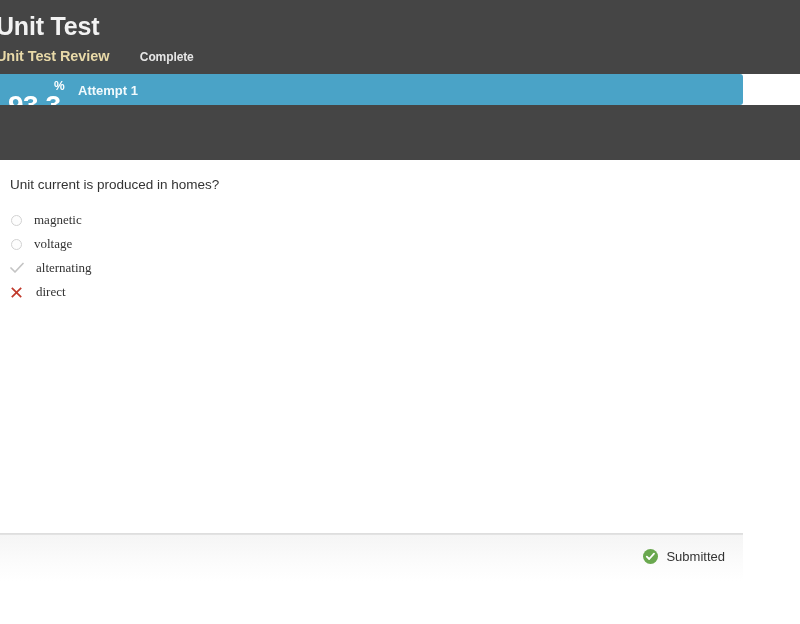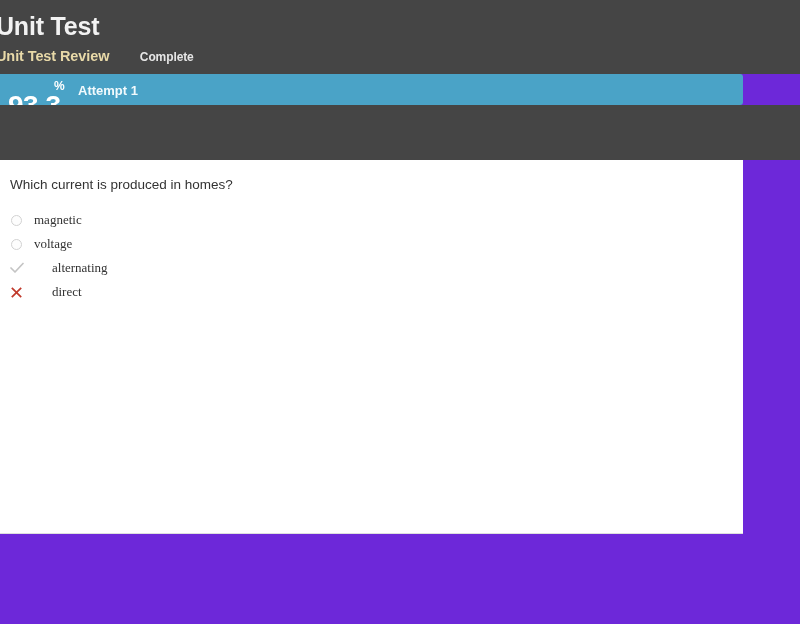--- a/index.html
+++ b/index.html
@@ -10,21 +10,21 @@
     width: 800px;
     height: 624px;
     background: #454545;
     font-family: "Liberation Sans", sans-serif;
     overflow: hidden;
   }
   .app {
     position: relative;
     width: 800px;
     height: 624px;
-    background: #6d28d9;
+    background: #ffffff;
   }
 
   
   .header {
     position: absolute;
     left: 0;
     top: 0;
     width: 800px;
     height: 74px;
     background: #454545;
@@ -207,21 +207,21 @@
     border: 1px solid #d2d2d2;
     border-radius: 50%;
     background: #fdfdfd;
     margin-left: 1px;
   }
   .opt-label {
     font-size: 13px;
     color: #333333;
   }
   .opt-radio .opt-label { margin-left: 2px; }
-  .opt-mark .opt-label { margin-left: 20px; }
+  .opt-mark .opt-label { margin-left: 4px; }
 
   
   .footer {
     position: absolute;
     left: 0;
     top: 534px;
     width: 743px;
     height: 46px;
     background: linear-gradient(to bottom, #f5f5f5 0%, #fbfbfb 55%, #ffffff 100%);
     border-top: 1px solid #e2e2e2;
@@ -278,21 +278,21 @@
     <div class="print-btn">
       <svg width="17" height="16" viewBox="0 0 17 16">
         <path d="M5 2 L12 2 L12 5.5 L5 5.5 Z" fill="#ffffff" stroke="#4a4a4a" stroke-width="1.1" stroke-linejoin="round"></path>
         <path d="M2.5 6 L14.5 6 L14.5 11 L2.5 11 Z" fill="#ffffff" stroke="#4a4a4a" stroke-width="1.1" stroke-linejoin="round"></path>
         <path d="M5 9 L12 9 L12 13.5 L5 13.5 Z" fill="#ffffff" stroke="#4a4a4a" stroke-width="1.1" stroke-linejoin="round"></path>
       </svg>
     </div>
   </div>
 
   <div class="panel">
-    <div class="question">Which current is produced in homes?</div>
+    <div class="question">Unit current is produced in homes?</div>
 
     <div class="options">
 
       <div class="option opt-radio">
         <span class="marker">
           <span class="radio-circle"></span>
         </span>
         <span class="opt-label">magnetic</span>
       </div>
 
@@ -317,14 +317,23 @@
           <svg width="13" height="13" viewBox="0 0 13 13">
             <path d="M2.4 1.2 L6.5 5.3 L10.6 1.2 L11.8 2.4 L7.7 6.5 L11.8 10.6 L10.6 11.8 L6.5 7.7 L2.4 11.8 L1.2 10.6 L5.3 6.5 L1.2 2.4 Z" fill="#c0392b"></path>
           </svg>
         </span>
         <span class="opt-label">direct</span>
       </div>
 
     </div>
   </div>
 
+  <div class="footer">
+    <div class="submitted">
+      <svg width="15" height="15" viewBox="0 0 15 15">
+        <circle cx="7.5" cy="7.5" r="7.5" fill="#6aa84f"></circle>
+        <path d="M3.8 7.6 L6.2 10 L11 4.7" fill="none" stroke="#ffffff" stroke-width="1.8" stroke-linecap="round" stroke-linejoin="round"></path>
+      </svg>
+      <span class="submitted-label">Submitted</span>
+    </div>
+  </div>
 
 </div>
 
 </body></html>

